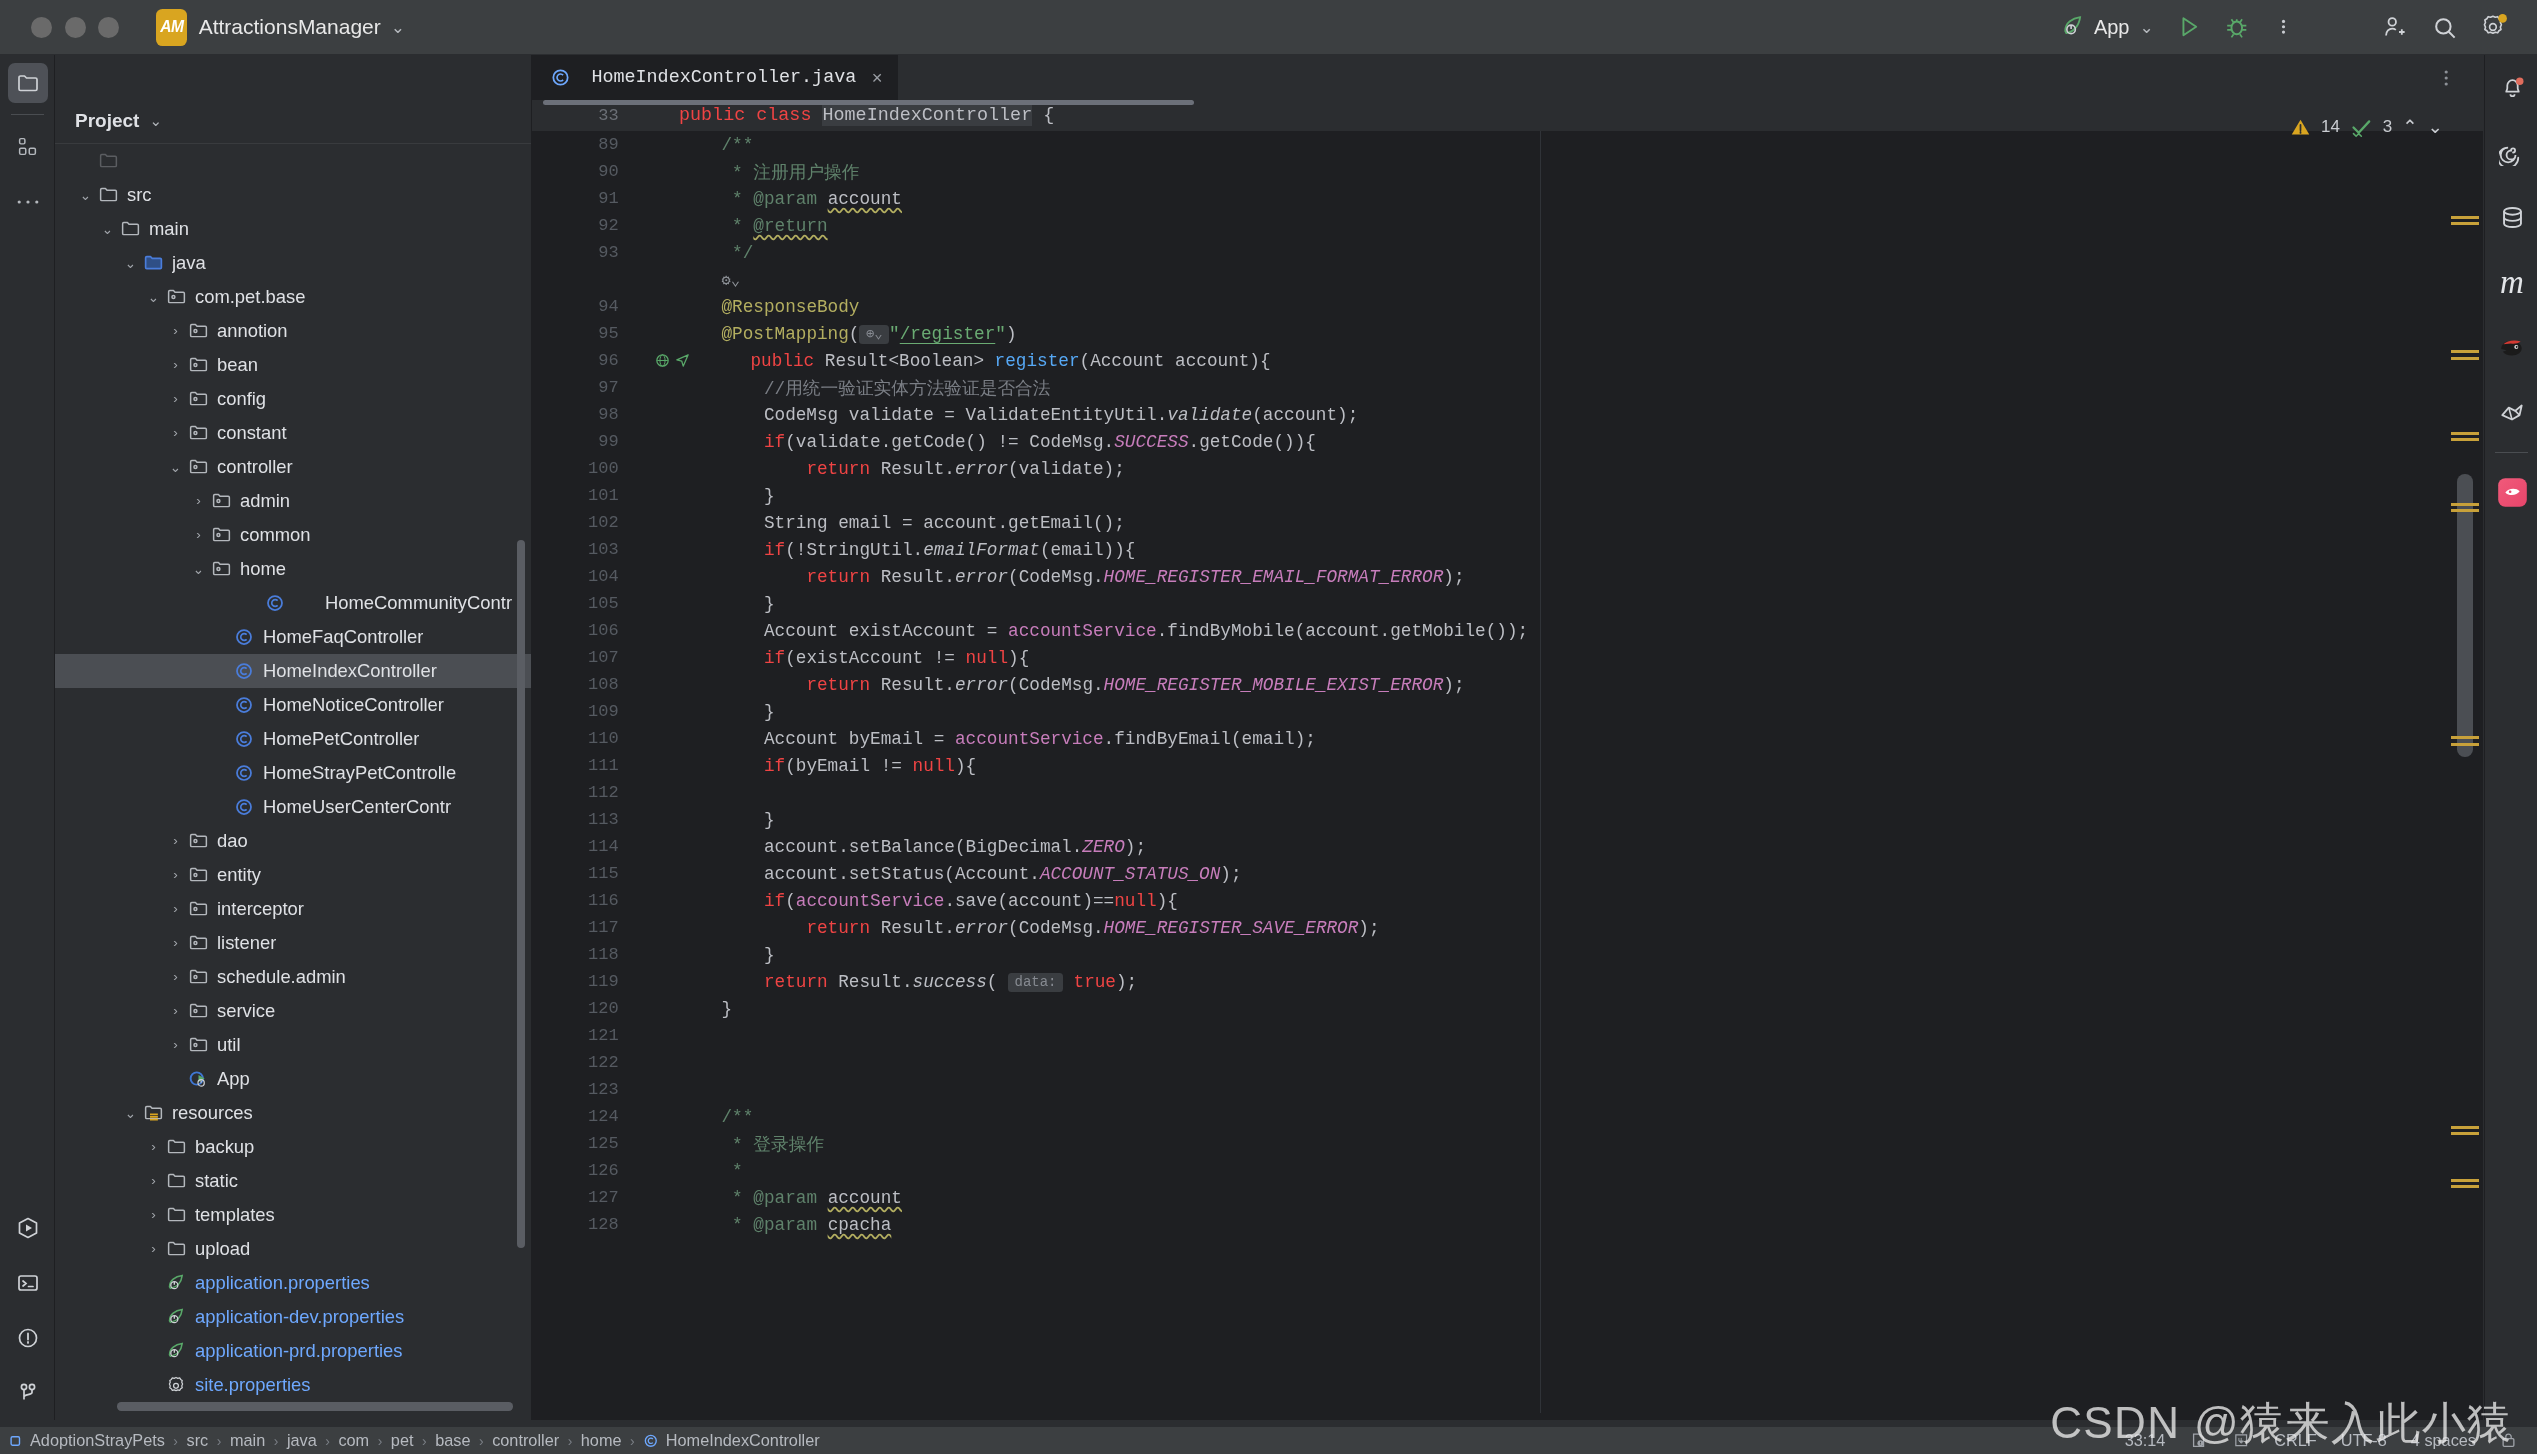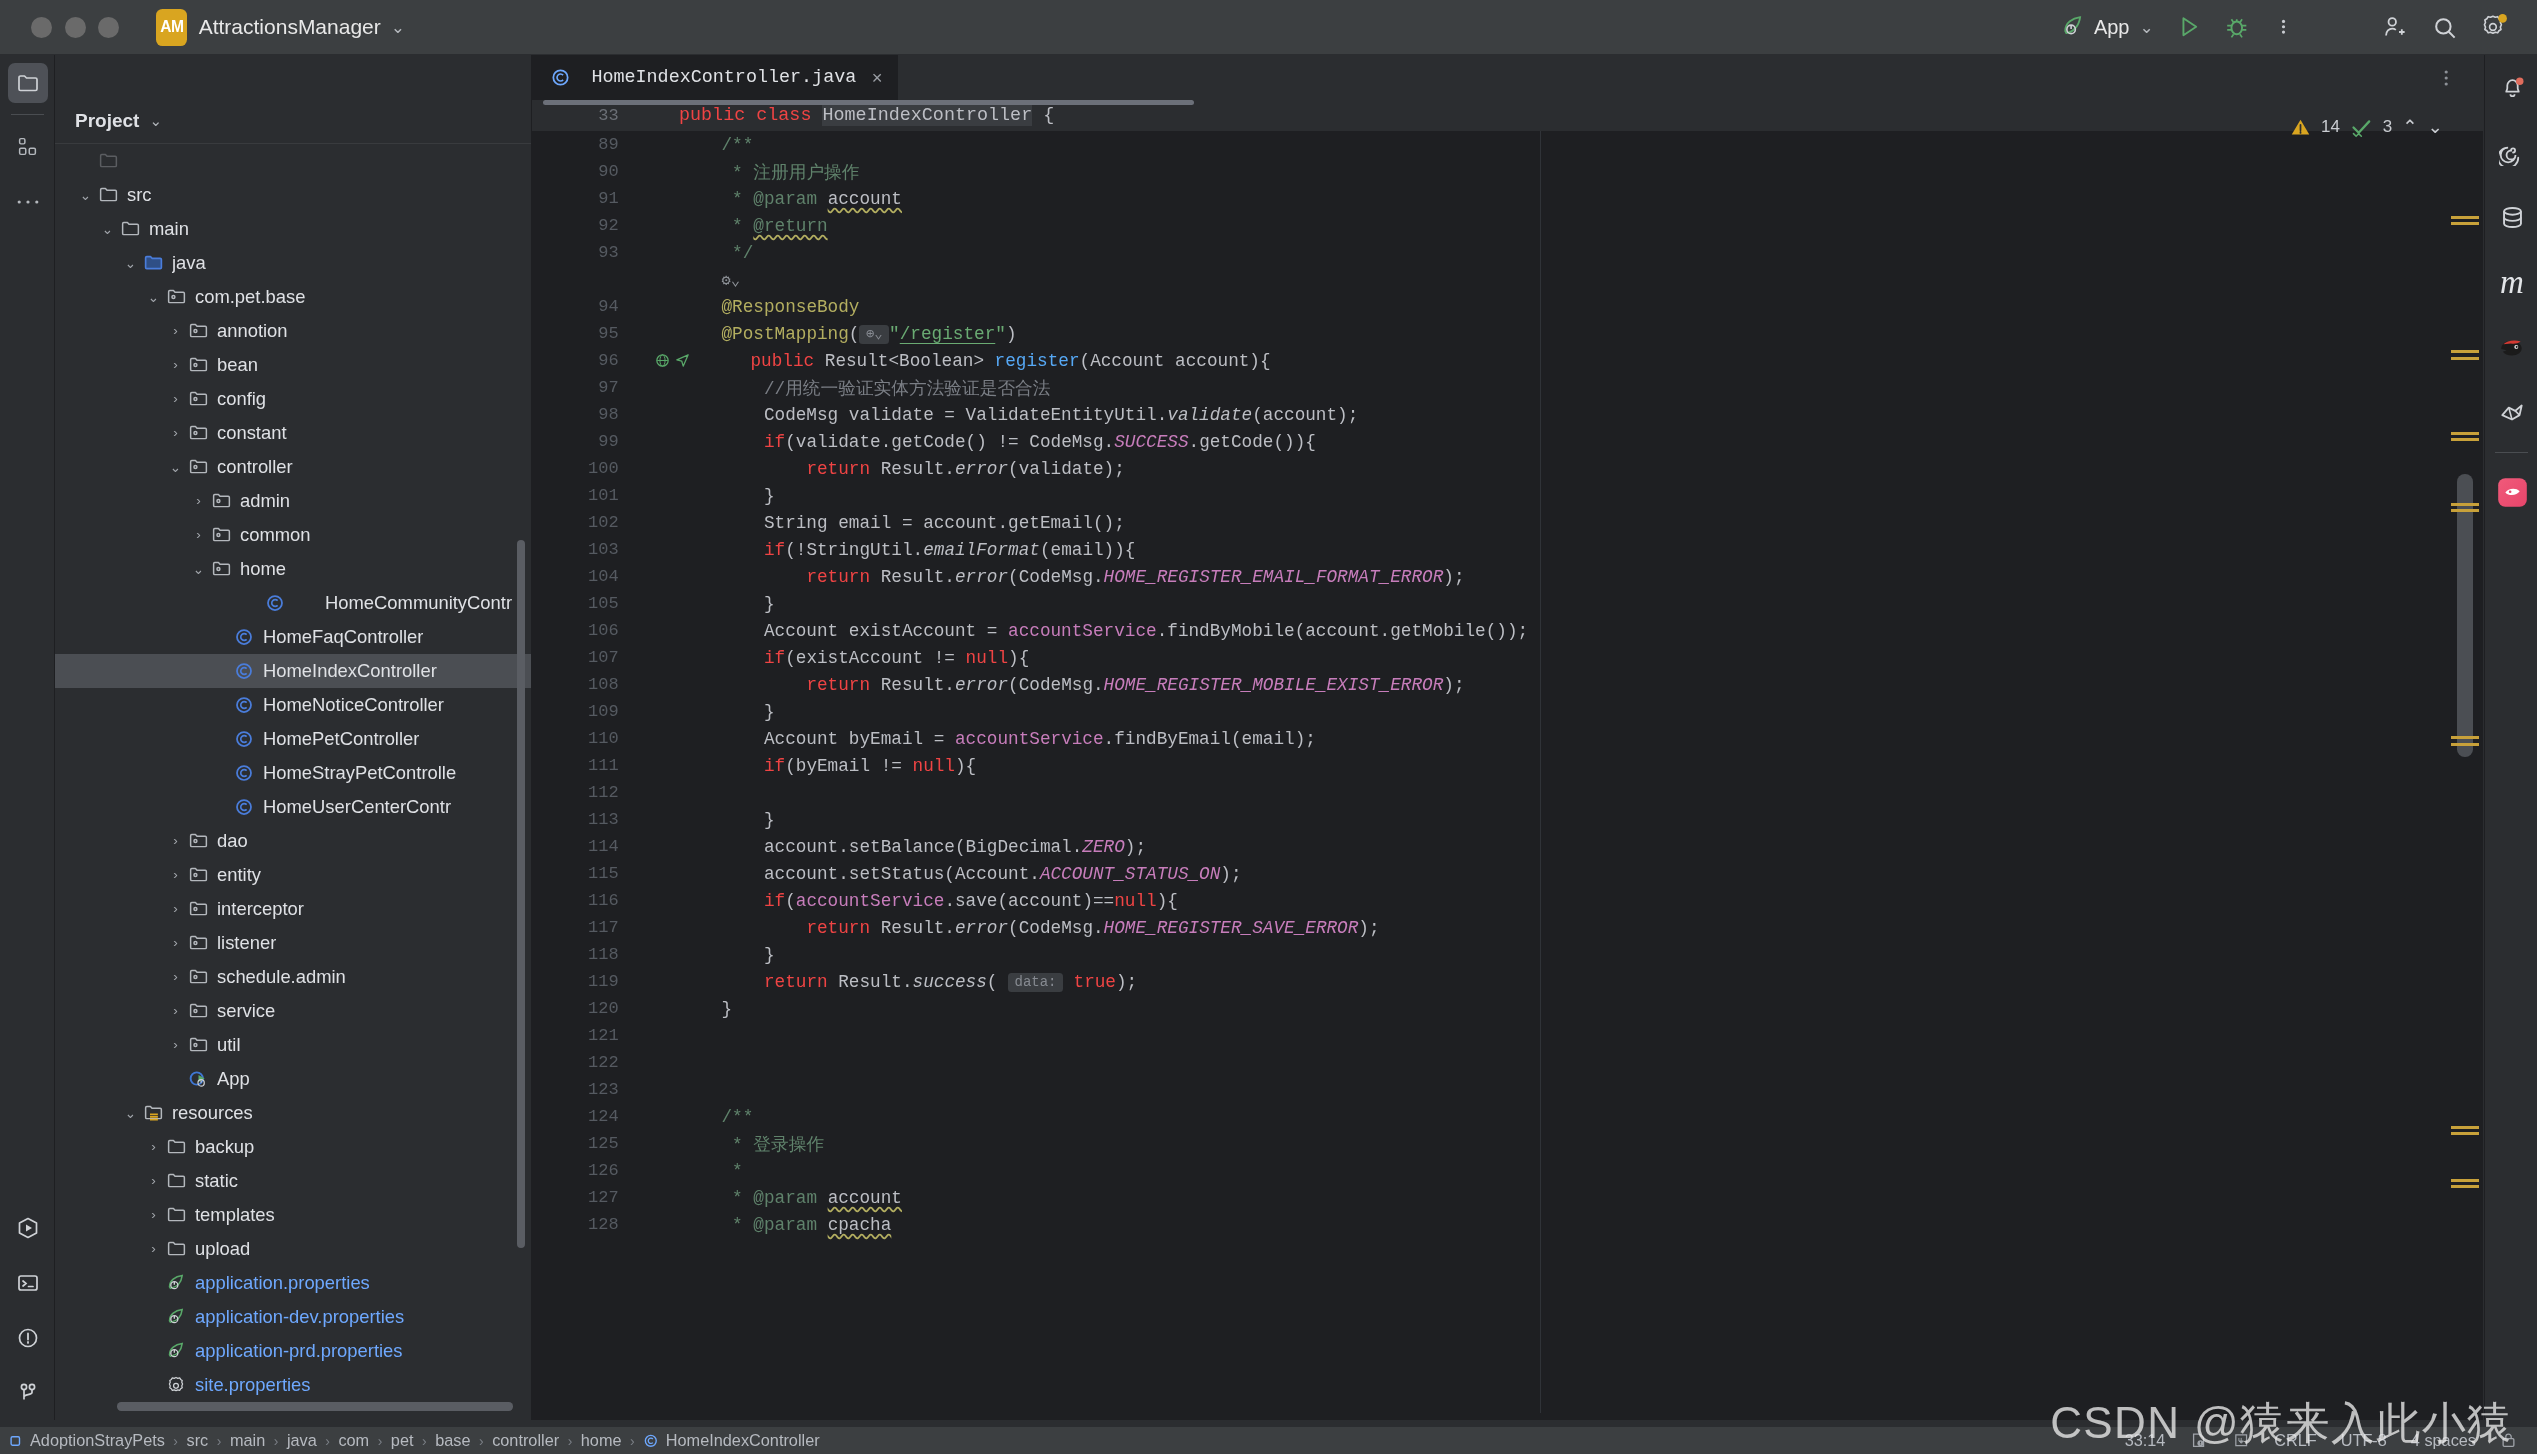--- a/index.html
+++ b/index.html
@@ -17,21 +17,21 @@
     background: #3c3f41;
     display: flex; align-items: center;
     border-bottom: 0.7px solid #2b2d30;
   }
   .traffic { display: flex; gap: 12.7px; margin-left: 31px; }
   .traffic i { width: 21px; height: 21px; border-radius: 50%; background: #6a6a6a; display:block; }
   .proj-badge {
     width: 31px; height: 37px; border-radius: 6.4px; background: #d9a520;
     color: #fff; font-size: 15.6px; font-weight: bold;
     display: flex; align-items: center; justify-content: center;
-    margin-left: 37px; letter-spacing: -0.4px;
+    margin-left: 37px; letter-spacing: -0.4px; font-style: italic;
   }
   .proj-name { color: #e8e8e8; font-size: 21px; margin-left: 11.3px; }
   .chev { color: #b4b8bd; font-size: 17px; margin-left: 10px; }
   .tb-right { margin-left: auto; display: flex; align-items: center; gap: 0; padding-right: 18.4px; }
   .tb-item { display: flex; align-items: center; height: 55px; padding: 0 11.3px; cursor: default; }
   .run-cfg-label { color: #e8e8e8; font-size: 20px; margin-left: 7px; }
 
   
   .leftstrip {
     position: absolute; left: 0; top: 55px; width: 55px; height: 1372px;

